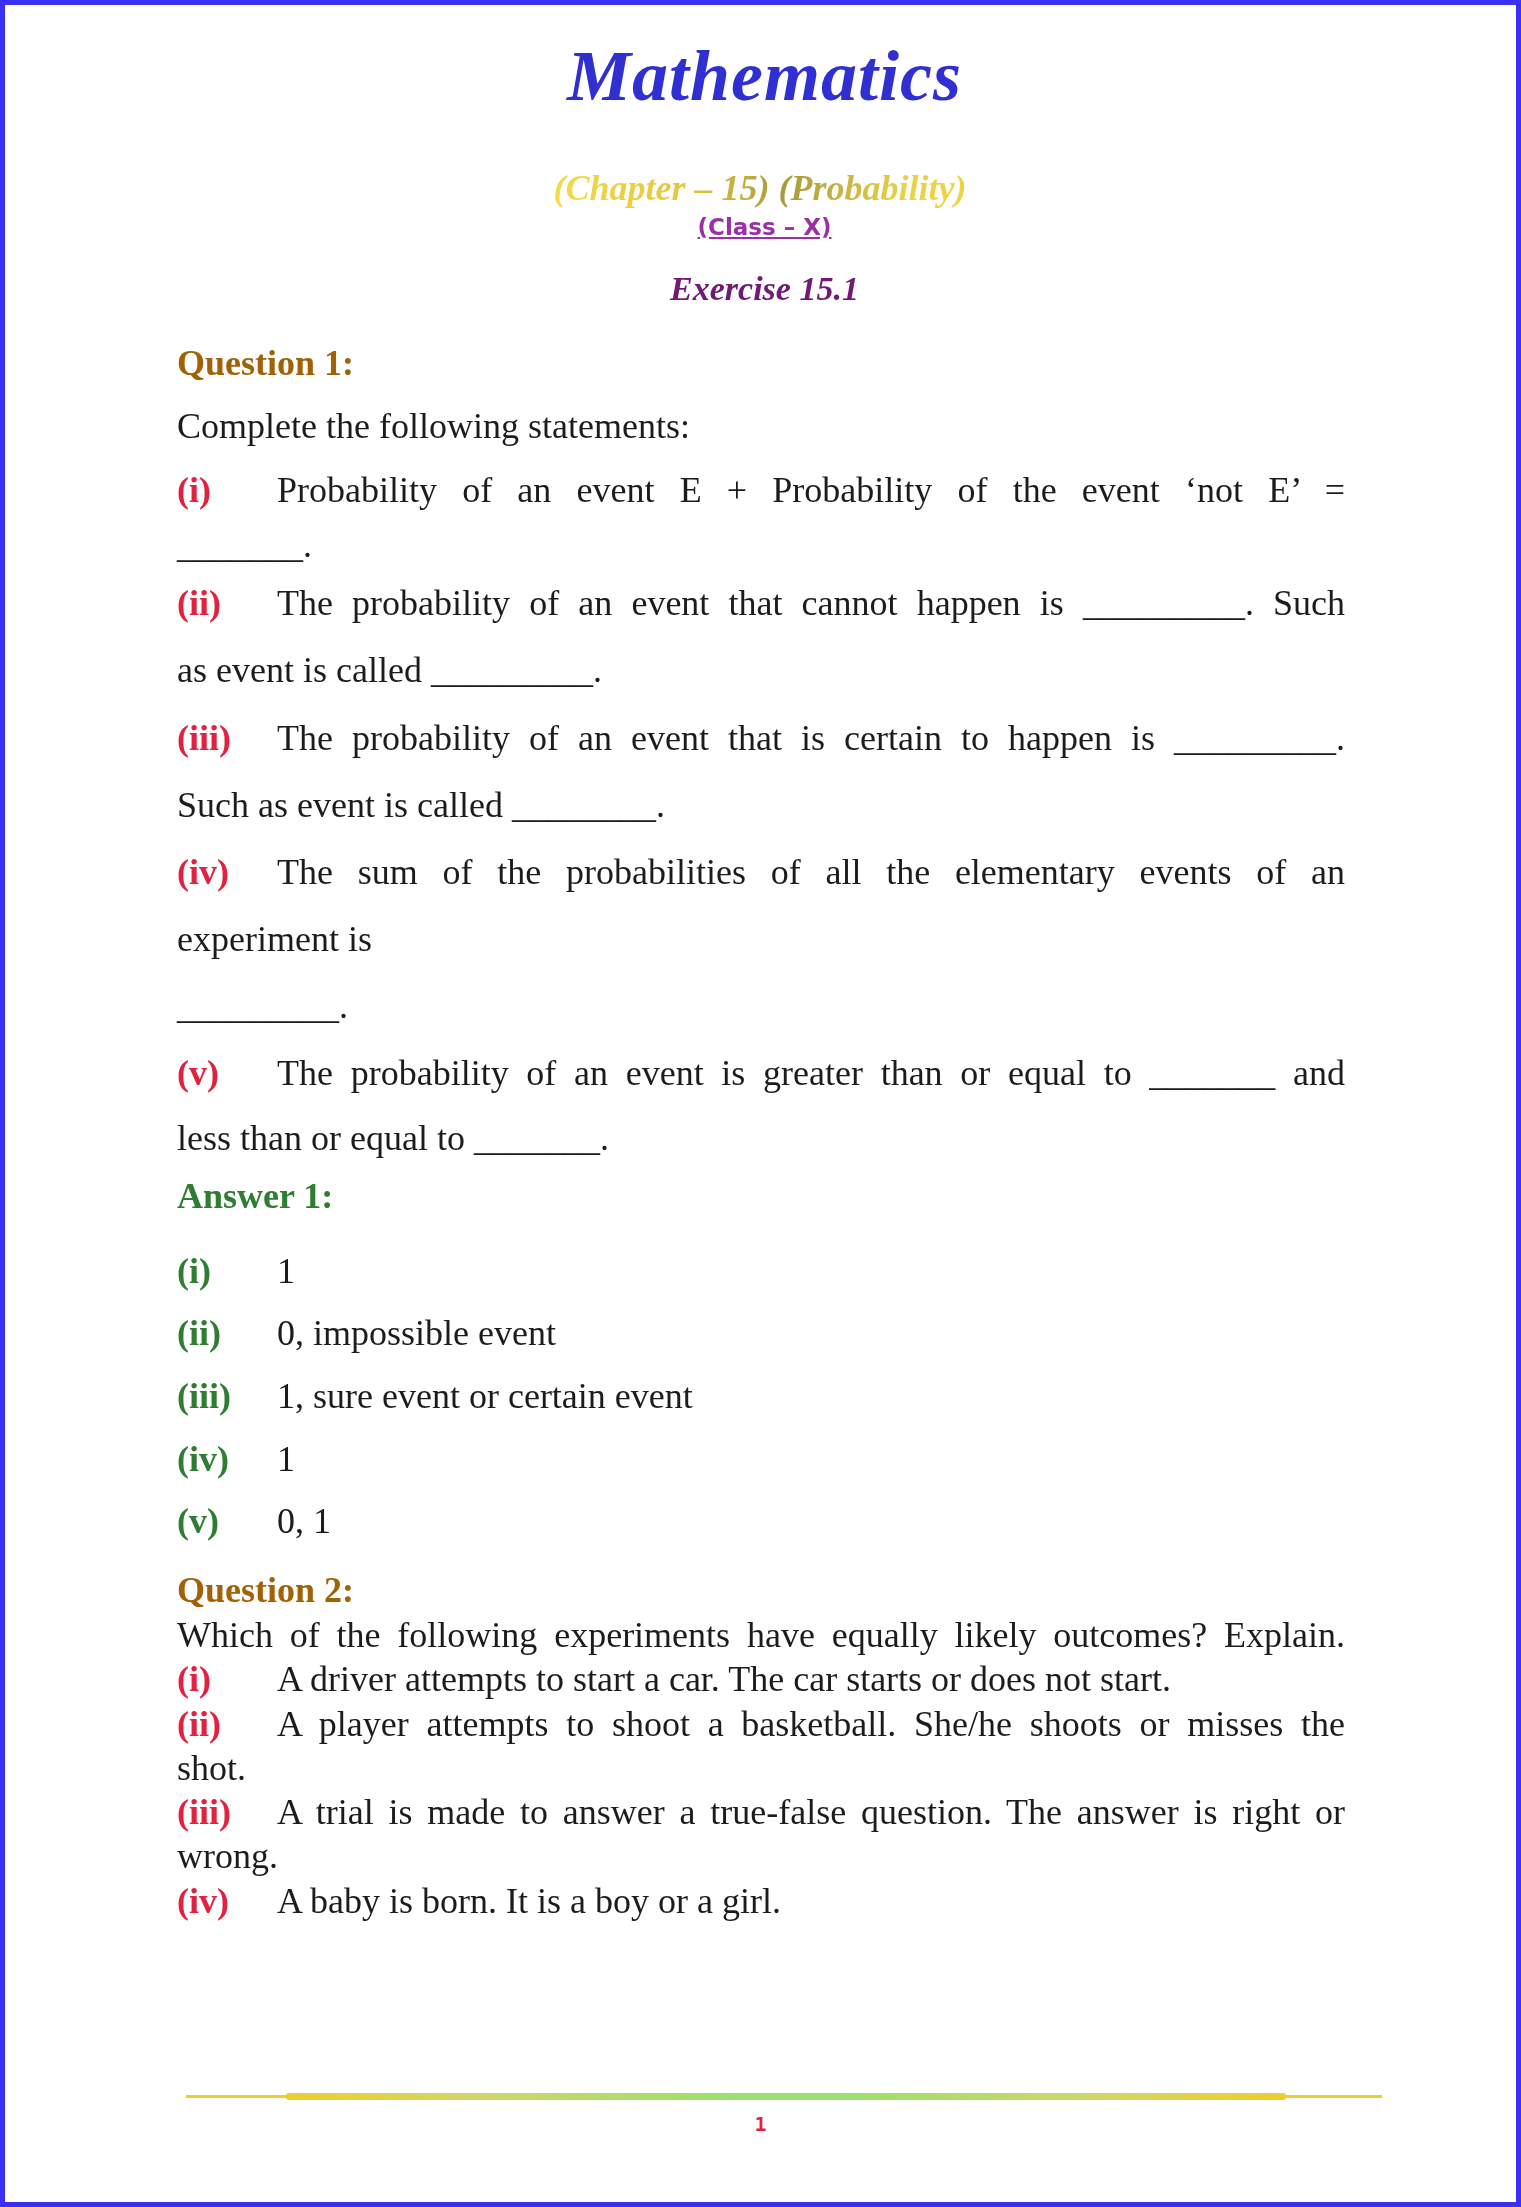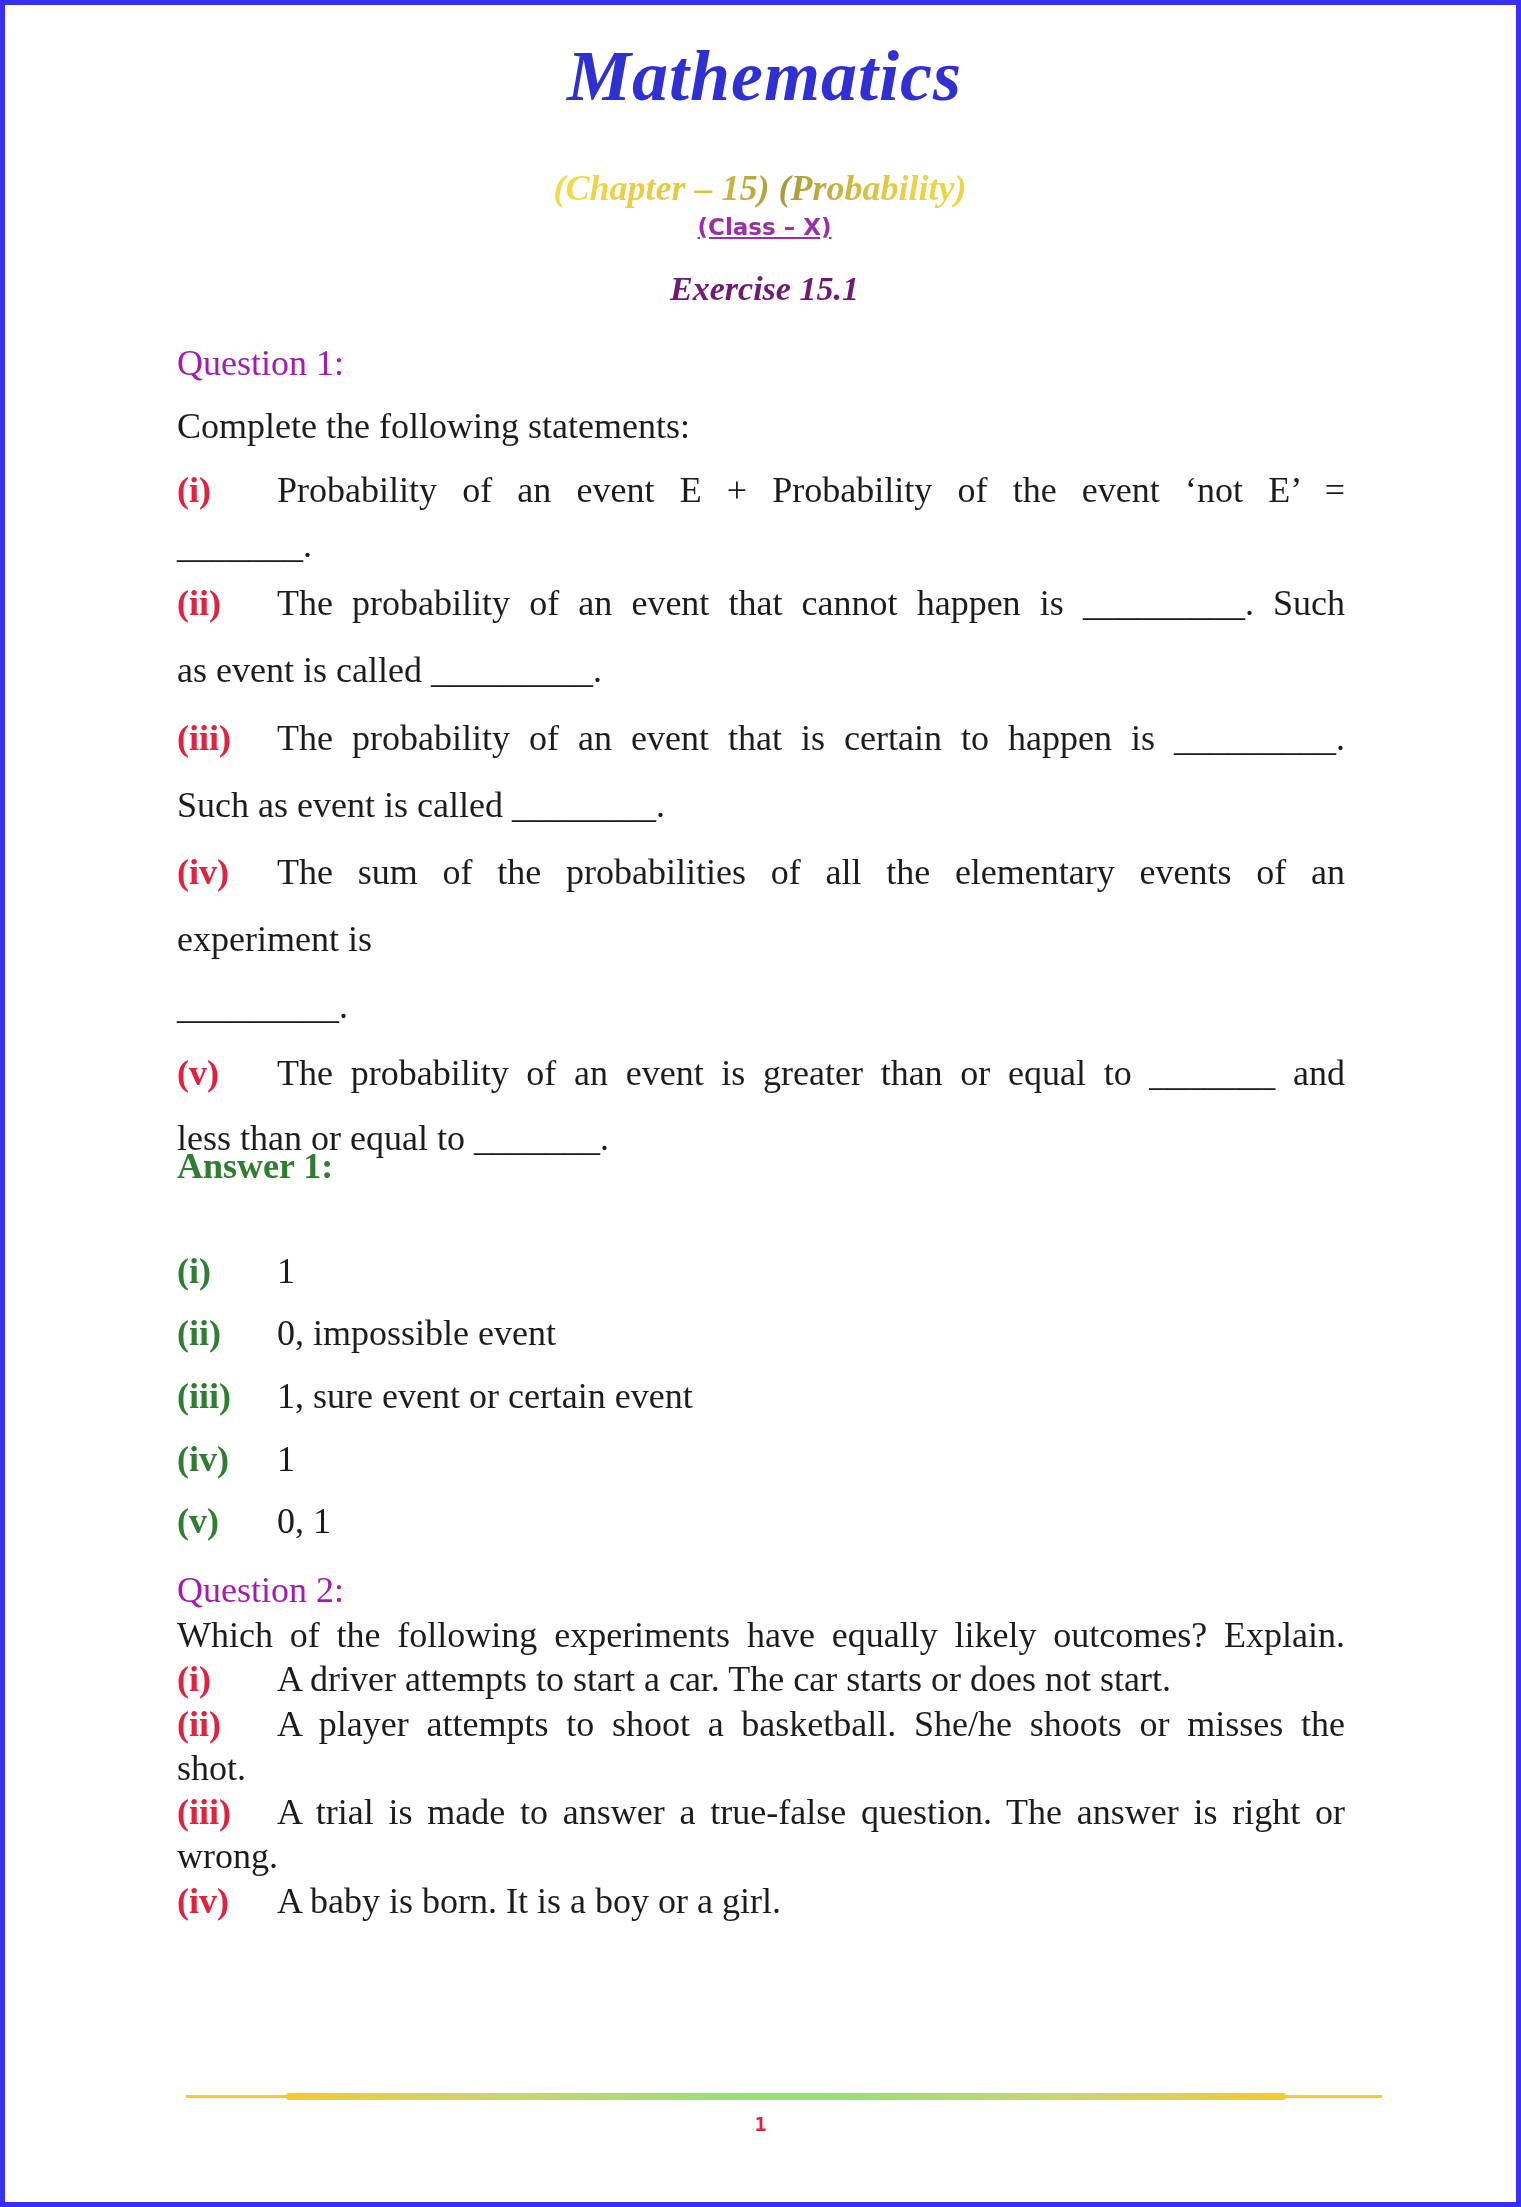--- a/index.html
+++ b/index.html
@@ -31,21 +31,21 @@
   }
   .exercise {
     top: 268px; font-size: 34px; font-style: italic; font-weight: bold;
     color: #701a75; line-height: 42px;
   }
   .line {
     position: absolute; left: 177px; width: 1168px; font-size: 36px;
     line-height: 40px; white-space: nowrap;
   }
   .line.just { text-align: justify; text-align-last: justify; }
-  .q-head { color: #a21caf; font-weight: normal; }
+  .q-head { color: #a16207; font-weight: bold; }
   .a-head { color: #2e7d32; font-weight: bold; }
   .lbl-q { color: #e0213f; font-weight: bold; display: inline-block; width: 100px; }
   .lbl-a { color: #2e7d32; font-weight: bold; display: inline-block; width: 100px; }
   .footer-rule {
     position: absolute; left: 186px; top: 2093px; width: 1196px; height: 6px;
   }
   .footer-rule .thin {
     position: absolute; left: 0; top: 2px; width: 100%; height: 3px; background: #f3cd2a;
   }
   .footer-rule .mid {
@@ -81,21 +81,21 @@
 <div class="line just" style="top:718px"><span class="lbl-q">(iii)</span><span>The probability of an event that is certain to happen is _________.</span></div>
 <div class="line" style="top:785px">Such as event is called ________.</div>
 
 <div class="line just" style="top:852px"><span class="lbl-q">(iv)</span><span>The sum of the probabilities of all the elementary events of an</span></div>
 <div class="line" style="top:919px">experiment is</div>
 <div class="line" style="top:986px">_________.</div>
 
 <div class="line just" style="top:1053px"><span class="lbl-q">(v)</span><span>The probability of an event is greater than or equal to _______ and</span></div>
 <div class="line" style="top:1118px">less than or equal to _______.</div>
 
-<div class="line a-head" style="top:1146px">Answer 1:</div>
+<div class="line a-head" style="top:1176px">Answer 1:</div>
 <div class="line" style="top:1251px"><span class="lbl-a">(i)</span><span>1</span></div>
 <div class="line" style="top:1313px"><span class="lbl-a">(ii)</span><span>0, impossible event</span></div>
 <div class="line" style="top:1376px"><span class="lbl-a">(iii)</span><span>1, sure event or certain event</span></div>
 <div class="line" style="top:1439px"><span class="lbl-a">(iv)</span><span>1</span></div>
 <div class="line" style="top:1501px"><span class="lbl-a">(v)</span><span>0, 1</span></div>
 
 <div class="line q-head" style="top:1570px">Question 2:</div>
 <div class="line just" style="top:1615px">Which of the following experiments have equally likely outcomes? Explain.</div>
 <div class="line" style="top:1659px"><span class="lbl-q">(i)</span><span>A driver attempts to start a car. The car starts or does not start.</span></div>
 <div class="line just" style="top:1704px"><span class="lbl-q">(ii)</span><span>A player attempts to shoot a basketball. She/he shoots or misses the</span></div>

